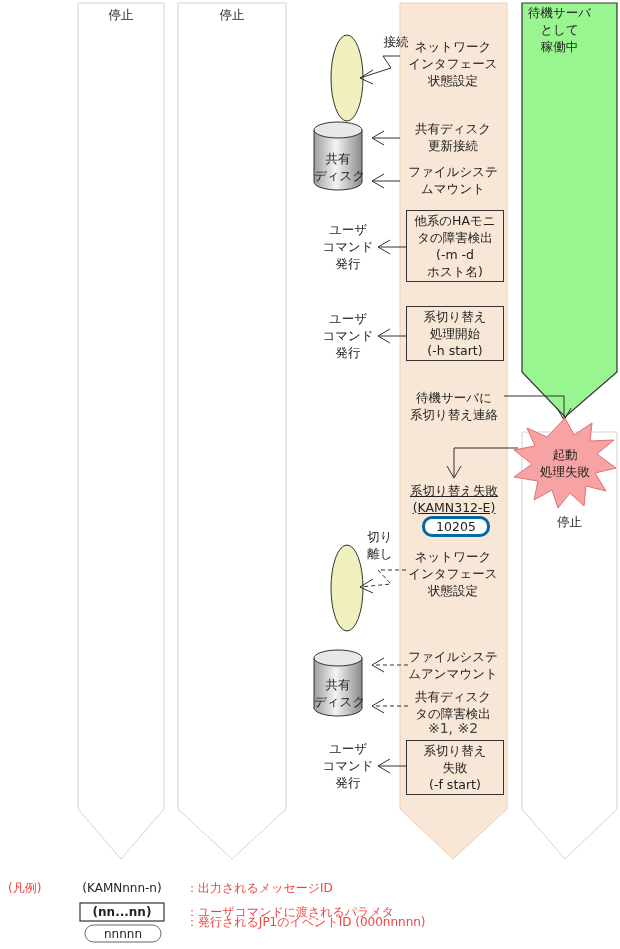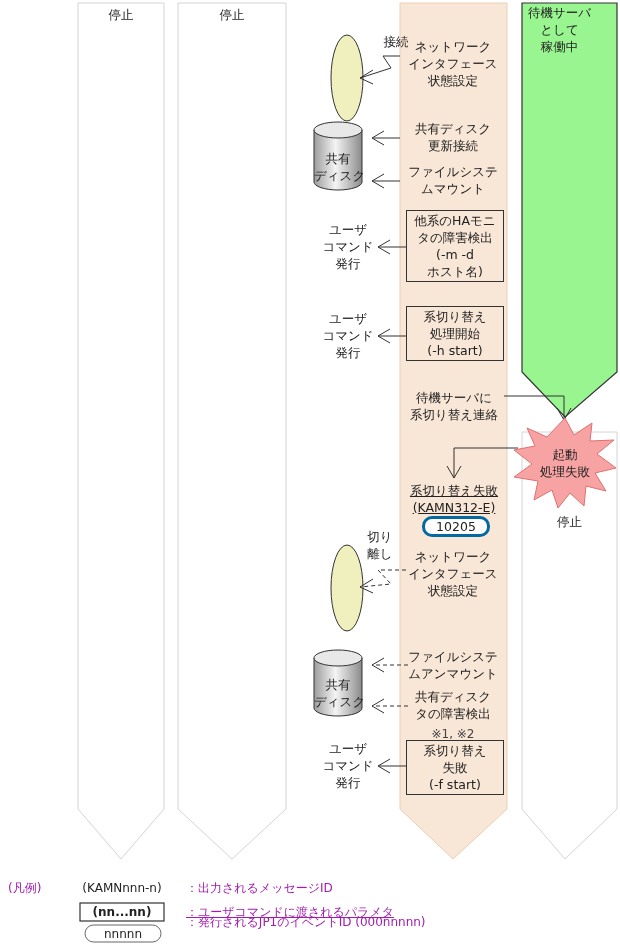--- a/index.html
+++ b/index.html
@@ -1,23 +1,23 @@
 <!DOCTYPE html>
 <html><head>
 <meta charset="utf-8">
 <style>
   html, body { margin: 0; padding: 0; background: #ffffff; }
   body { width: 620px; height: 949px; position: relative; overflow: hidden;
          font-family: "DejaVu Sans", "Liberation Sans", sans-serif; color: #222; }
   svg { position: absolute; left: 0; top: 0; }
   .txt { position: absolute; font-size: 12.5px; line-height: 17px; text-align: center; white-space: nowrap; color: #222; }
-  .small { font-size: 12px; line-height: 10px; color: #444; margin-top: 6px; }
+  .small { font-size: 14px; line-height: 10px; color: #444; }
   .boxed { border: 1.5px solid #333; background: transparent; padding: 1px 2px; }
   .pill { border: 3px solid #0369a1; border-radius: 10px; background: #fff; }
-  .legend-txt { position: absolute; font-size: 12px; line-height: 16px; white-space: nowrap; color: #a21caf; }
+  .legend-txt { position: absolute; font-size: 12px; line-height: 16px; white-space: nowrap; color: #ef4444; }
   .legend-box { position: absolute; font-size: 12px; line-height: 16px; text-align: center; color: #222; }
 </style>
 </head>
 <body>
 
 <svg width="620" height="949" viewBox="0 0 620 949">
   <defs>
     <linearGradient id="cyl" x1="0" x2="1" y1="0" y2="0">
       <stop offset="0" stop-color="#9c9c9c"></stop>
       <stop offset="0.45" stop-color="#f4f4f4"></stop>
@@ -175,15 +175,15 @@
 
 <div class="txt" style="left:530px;top:446px;width:70px;">
   <div>起動</div>
     <div>処理失敗</div>
 </div>
 
 <div class="legend-txt" style="left:8px;top:880px;">(凡例)</div>
 <div class="legend-box" style="left:78px;top:880px;width:88px;">(KAMNnnn-n)</div>
 <div class="legend-txt" style="left:186px;top:880px;">：出力されるメッセージID</div>
 <div class="legend-box" style="left:80px;top:904px;width:84px;font-weight:bold;">(nn...nn)</div>
-<div class="legend-txt" style="left:186px;top:904px;text-decoration:underline;">：ユーザコマンドに渡されるパラメタ</div>
+<div class="legend-txt" style="left:186px;top:904px;">：ユーザコマンドに渡されるパラメタ</div>
 <div class="legend-box" style="left:85px;top:926px;width:76px;">nnnnn</div>
 <div class="legend-txt" style="left:186px;top:874px;margin-top:40px;">：発行されるJP1のイベントID (000nnnnn)</div>
 
 </body></html>

